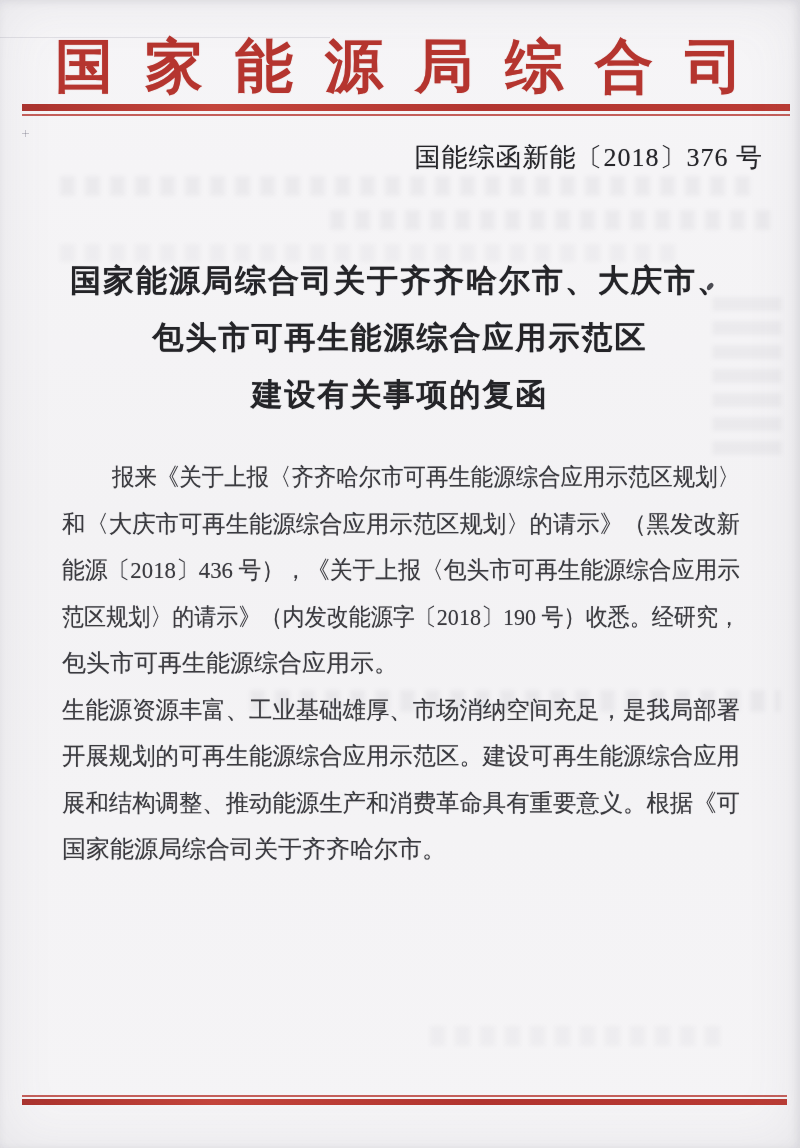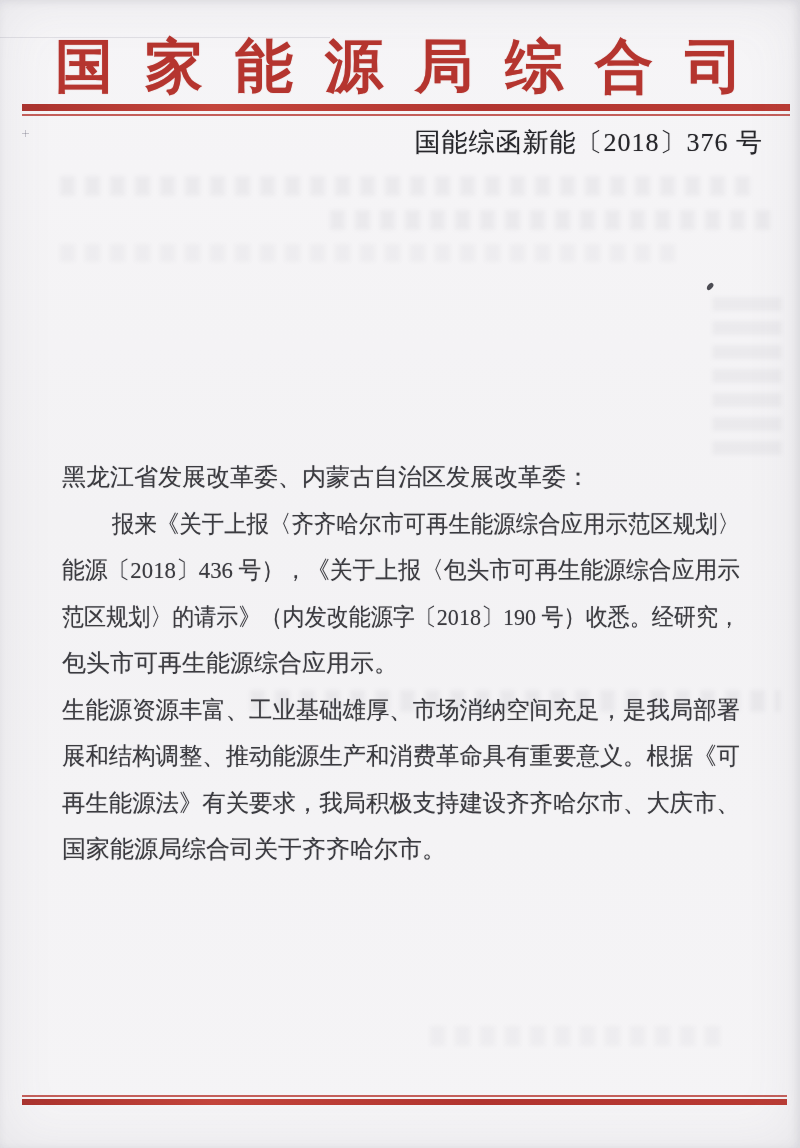--- a/index.html
+++ b/index.html
@@ -24,21 +24,21 @@
   .rule{position:absolute;left:22px;}
   .rule-top{top:104px;width:768px;}
   .rule-bottom{top:1095px;width:765px;}
   .rule .thick{height:7px;background:linear-gradient(90deg,#ab332e,#c4453c 25%,#b23530 60%,#bb3b34);}
   .rule-bottom .thick{height:6px;}
   .rule .gap{height:3px;}
   .rule-bottom .gap{height:2px;}
   .rule .thin{height:2px;background:#b83a33;opacity:.8;}
   
   .doc-number{
-    position:absolute;top:125px;right:37px;
+    position:absolute;top:140px;right:37px;
     font-size:26px;color:#26262a;letter-spacing:1px;
     text-shadow:0 0 1px rgba(38,38,42,.4);
   }
   
   .title{
     position:absolute;left:40px;top:252px;width:720px;
     text-align:center;font-weight:bold;color:#242428;
     font-size:31px;line-height:57px;letter-spacing:2px;
     text-shadow:0 0 1px rgba(36,36,40,.45);
   }
@@ -87,30 +87,35 @@
   </div>
 
   <div class="rule rule-top">
     <div class="thick"></div>
     <div class="gap"></div>
     <div class="thin"></div>
   </div>
 
   <div class="doc-number">国能综函新能〔2018〕376 号</div>
 
+  <div class="title">
+    <div>国家能源局综合司关于齐齐哈尔市、大庆市、</div>
+    <div>包头市可再生能源综合应用示范区</div>
+    <div>建设有关事项的复函</div>
+  </div>
 
   <div class="body-text">
-    <div class="line">黑龙江省发展改革委、内蒙古自治区发展改革委：</div>
     <div class="line jline indent"><span class="measure" style="transform: scaleX(0.934524);">报来《关于上报〈齐齐哈尔市可再生能源综合应用示范区规划〉</span></div>
+    <div class="line jline"><span class="measure" style="transform: scaleX(0.974138);">和〈大庆市可再生能源综合应用示范区规划〉的请示》（黑发改新</span></div>
     <div class="line jline"><span class="measure" style="transform: scaleX(0.94958);">能源〔2018〕436 号），《关于上报〈包头市可再生能源综合应用示</span></div>
     <div class="line jline"><span class="measure" style="transform: scaleX(0.918699);">范区规划〉的请示》（内发改能源字〔2018〕190 号）收悉。经研究，</span></div>
     <div class="line">包头市可再生能源综合应用示。</div>
     <div class="line jline"><span class="measure" style="transform: scaleX(0.974138);">生能源资源丰富、工业基础雄厚、市场消纳空间充足，是我局部署</span></div>
+    <div class="line jline"><span class="measure" style="transform: scaleX(0.974138);">开展规划的可再生能源综合应用示范区。建设可再生能源综合应用</span></div>
     <div class="line jline"><span class="measure" style="transform: scaleX(0.974138);">展和结构调整、推动能源生产和消费革命具有重要意义。根据《可</span></div>
-    <div class="line jline"><span class="measure" style="transform: scaleX(0.974138);">再生能源法》有关要求，我局积极支持建设齐齐哈尔市、大庆市、</span></div>
     <div class="line">国家能源局综合司关于齐齐哈尔市。</div>
   </div>
 
   <div class="rule rule-bottom">
     <div class="thin"></div>
     <div class="gap"></div>
     <div class="thick"></div>
   </div>
 
   <div class="vignette"></div>

